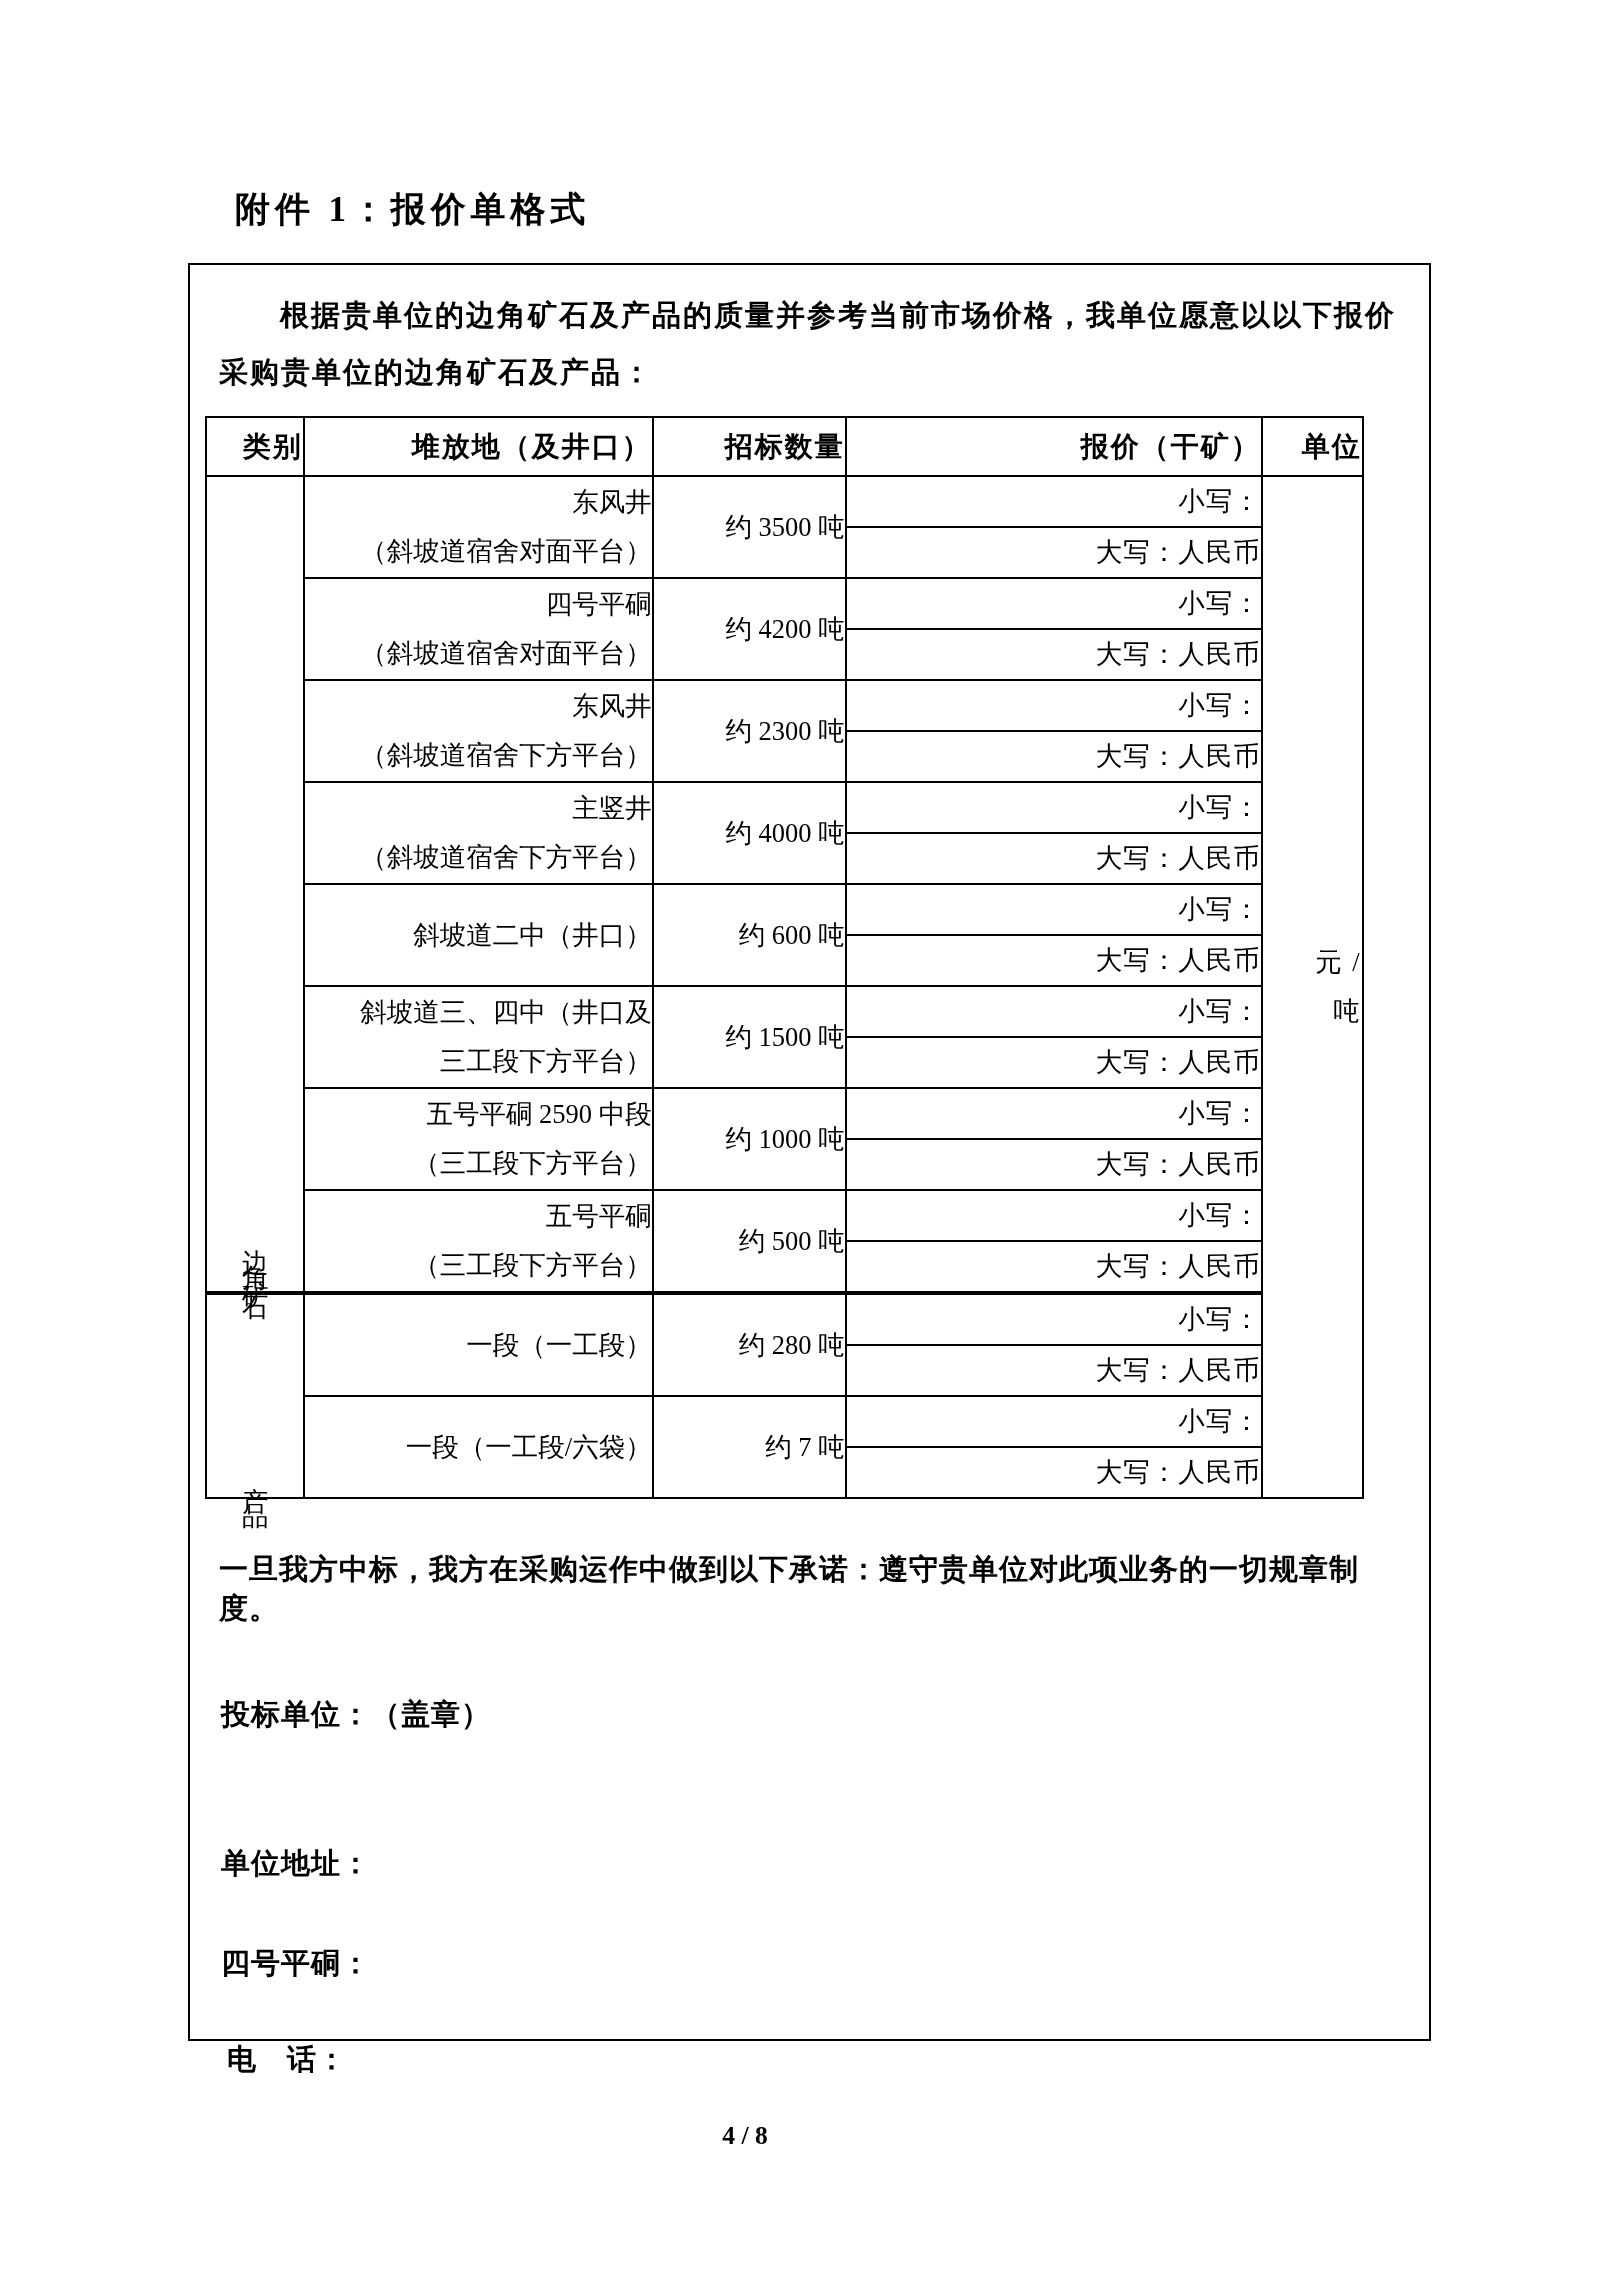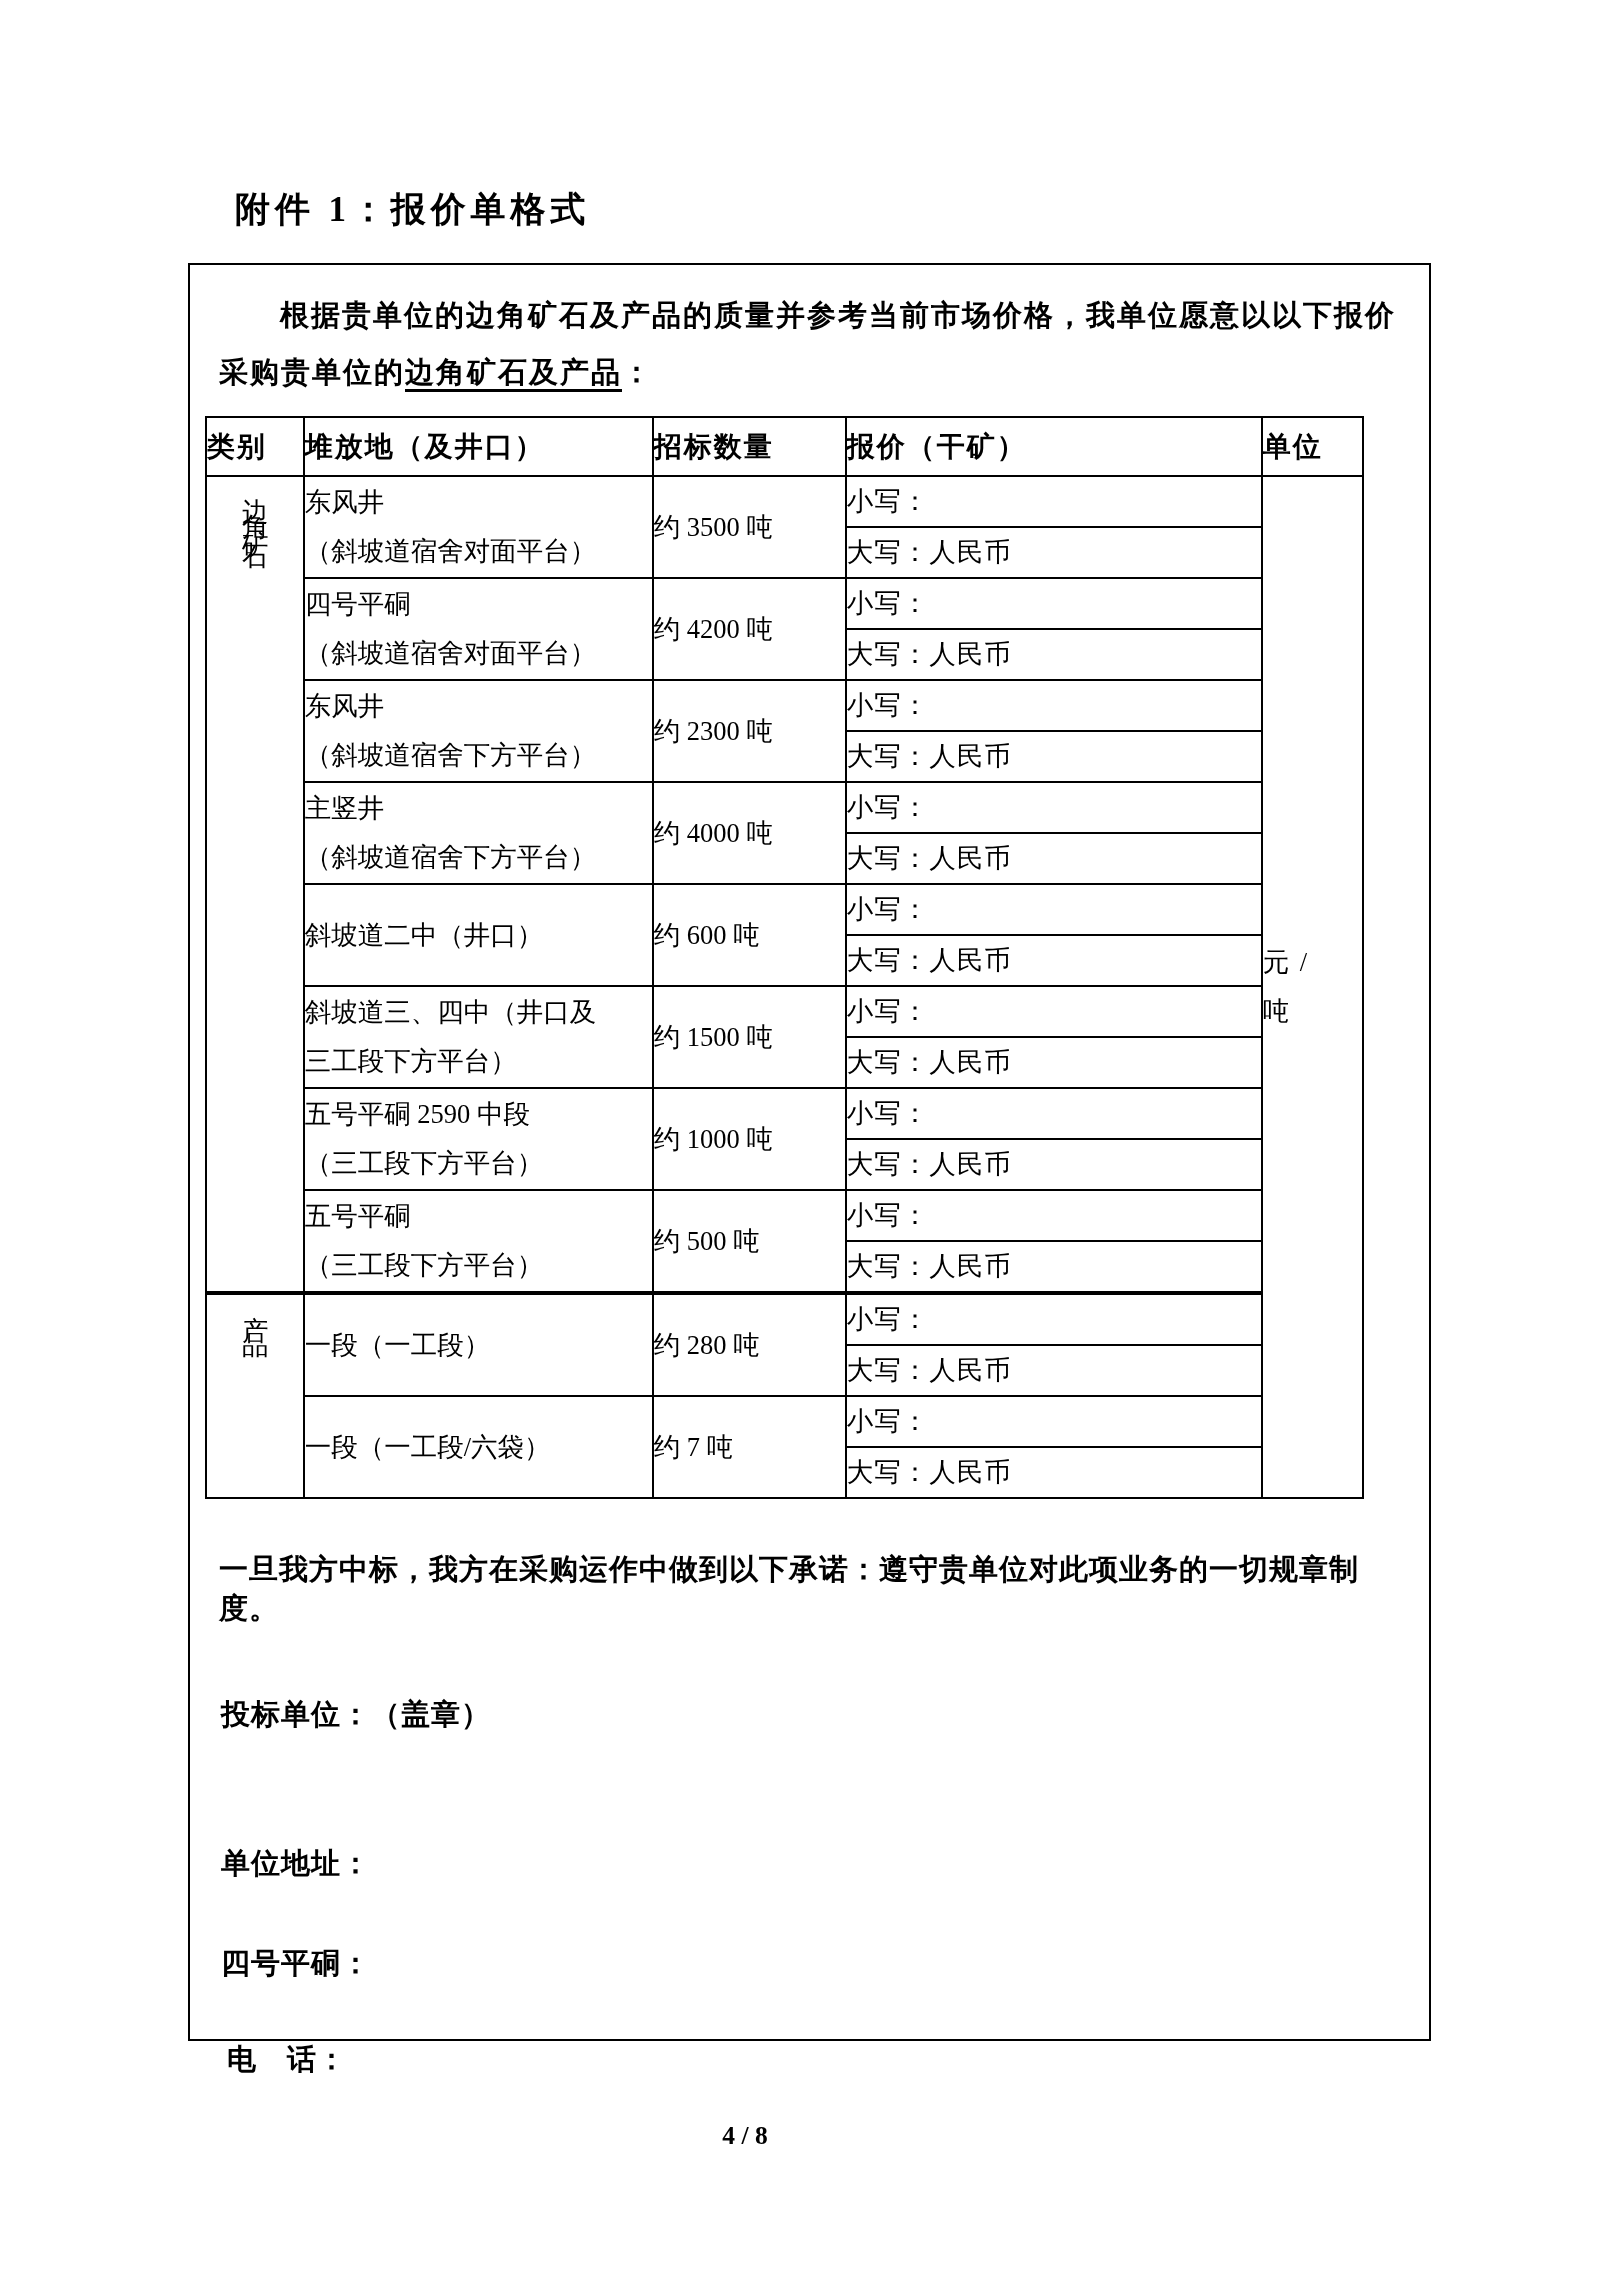--- a/index.html
+++ b/index.html
@@ -20,31 +20,31 @@
     width:1243px; height:1778px;
     border:2.9px solid #000; box-sizing:border-box;
     background:#fff;
   }
 
   .intro {
     margin:21.6px 29px 0 29px;
     font-size:29px; font-weight:bold; line-height:57px;
     text-indent:61px; letter-spacing:2px;
   }
-  .intro .u { text-decoration:underline; text-decoration-thickness:2.5px; text-underline-offset:6.9px; }
+  .intro .u { text-decoration-thickness:2.5px; text-underline-offset:6.9px; }
 
   table.quote {
     border-collapse:collapse; table-layout:fixed;
     width:1157px; margin:15.7px 0 0 14.7px;
     border:2.9px solid #000;
   }
   table.quote th, table.quote td {
     border:2px solid #000; padding:0;
     font-size:26.5px; font-weight:normal;
-    text-align:left; vertical-align:middle;
+    text-align:right; vertical-align:middle;
     white-space:pre-line; line-height:49px;
   }
   table.quote th {
     height:57px; font-size:28px; font-weight:bold;
     letter-spacing:2px; border-bottom-width:2.9px; line-height:normal;
   }
   tr.r-top > td { border-top-width:2.9px; }
   tr.section > td { border-top-width:4.9px; }
   td.price { text-align:left; padding-left:21.6px; height:46px; letter-spacing:1px; }
   td.cat {

